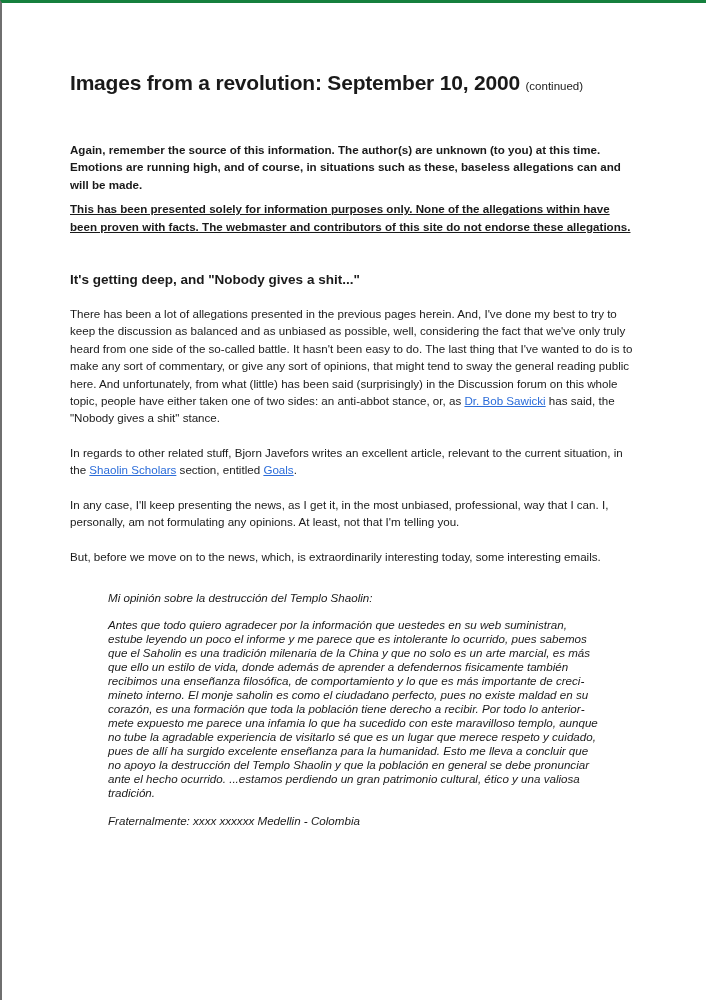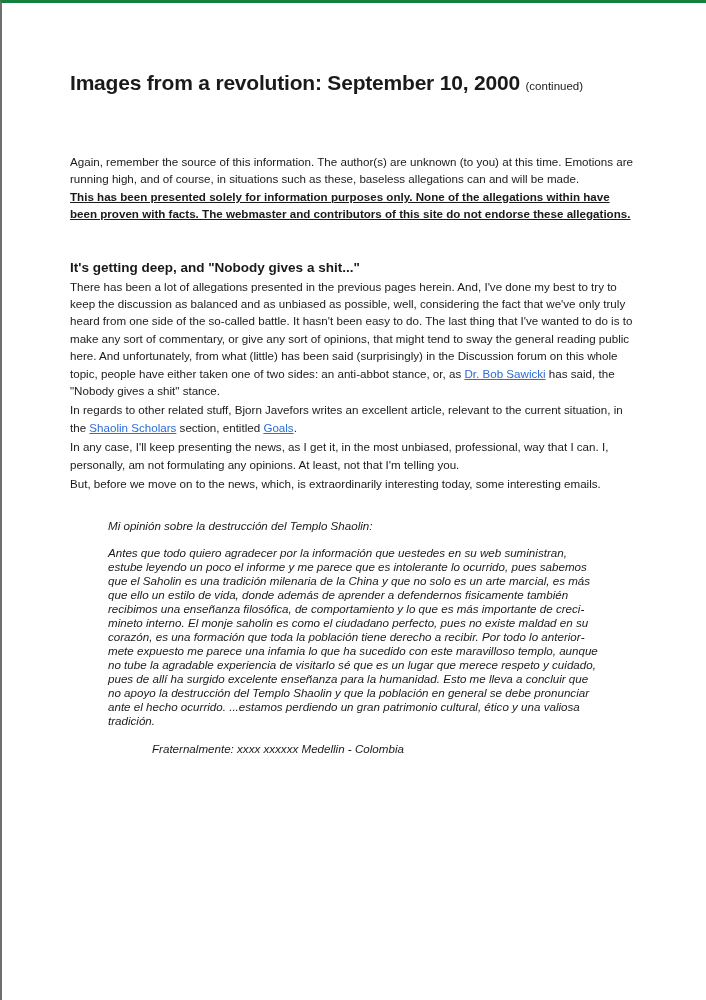--- a/index.html
+++ b/index.html
@@ -29,45 +29,45 @@
   }
   h1.title .continued {
     font-size: 11.5px;
     font-weight: normal;
     letter-spacing: 0;
   }
   p {
     font-size: 11.6px;
     line-height: 17.4px;
   }
-  p.intro-bold { margin-top: 54px; font-weight: normal; }
-  p.intro-underlined { margin-top: 0; font-weight: bold; text-decoration: underline; }
+  p.intro-bold { margin-top: 42px; font-weight: bold; }
+  p.intro-underlined { margin-top: 7px; font-weight: bold; text-decoration: underline; }
   h2.section-heading {
     margin-top: 36px;
     font-size: 13.5px;
     line-height: 17px;
     font-weight: bold;
   }
-  p.body-para { margin-top: 2px; }
+  p.body-para { margin-top: 17px; }
   a.doc-link {
     color: #2b6cd9;
     text-decoration: underline;
     cursor: pointer;
   }
   .email-block {
     margin: 26px 38px 0 38px;
   }
   .email-block p {
     font-style: italic;
     font-size: 11.6px;
     line-height: 14px;
     margin-top: 16px;
   }
   .email-block p.email-body { margin-top: 13px; }
-  .email-block p.email-signature { margin-top: 14px; margin-left: 44px; }
+  .email-block p.email-signature { margin-top: 14px; }
 </style>
 </head>
 <body>
 
 <div class="page">
 
   <h1 class="title"><span>Images from a revolution: September 10, 2000</span> <span class="continued">(continued)</span></h1>
 
   <p class="intro-bold">Again, remember the source of this information. The author(s) are unknown (to you) at this time. Emotions are running high, and of course, in situations such as these, baseless allegations can and will be made.</p>
 

